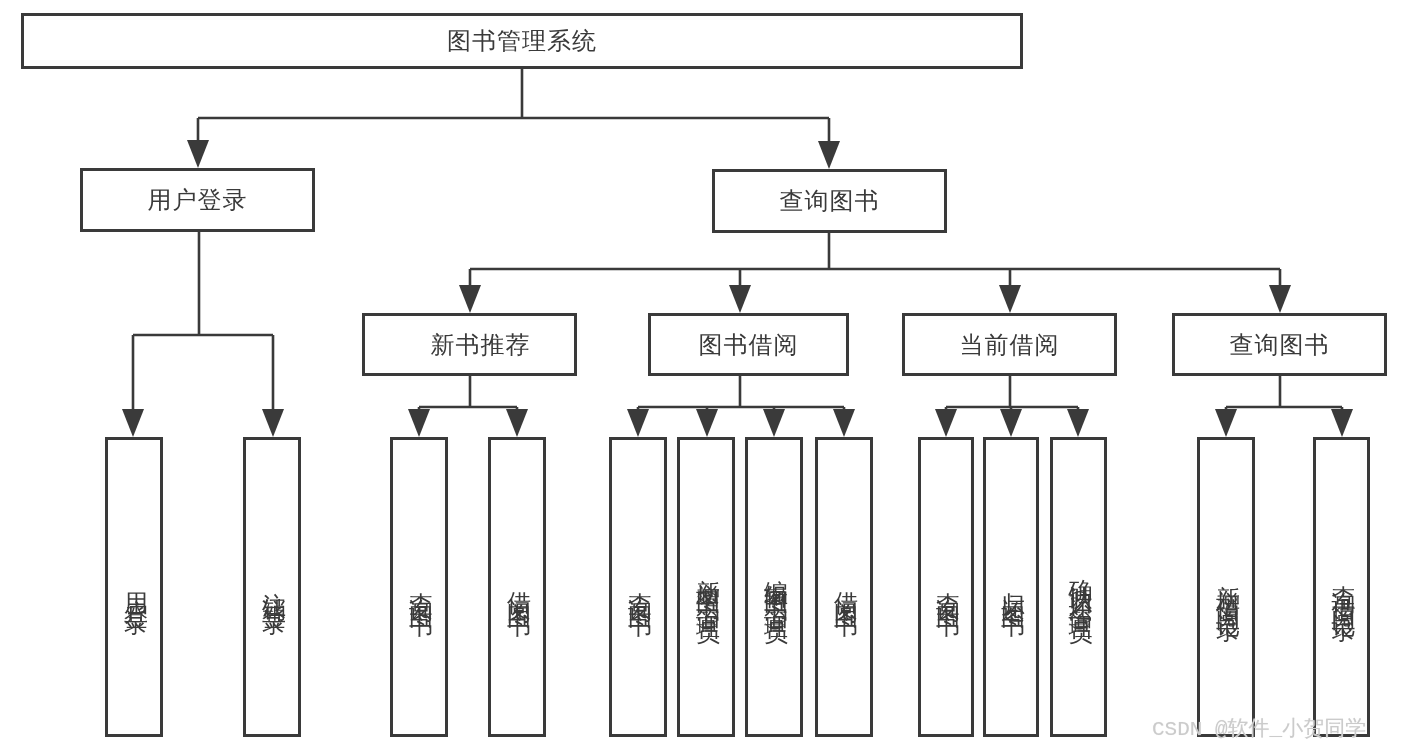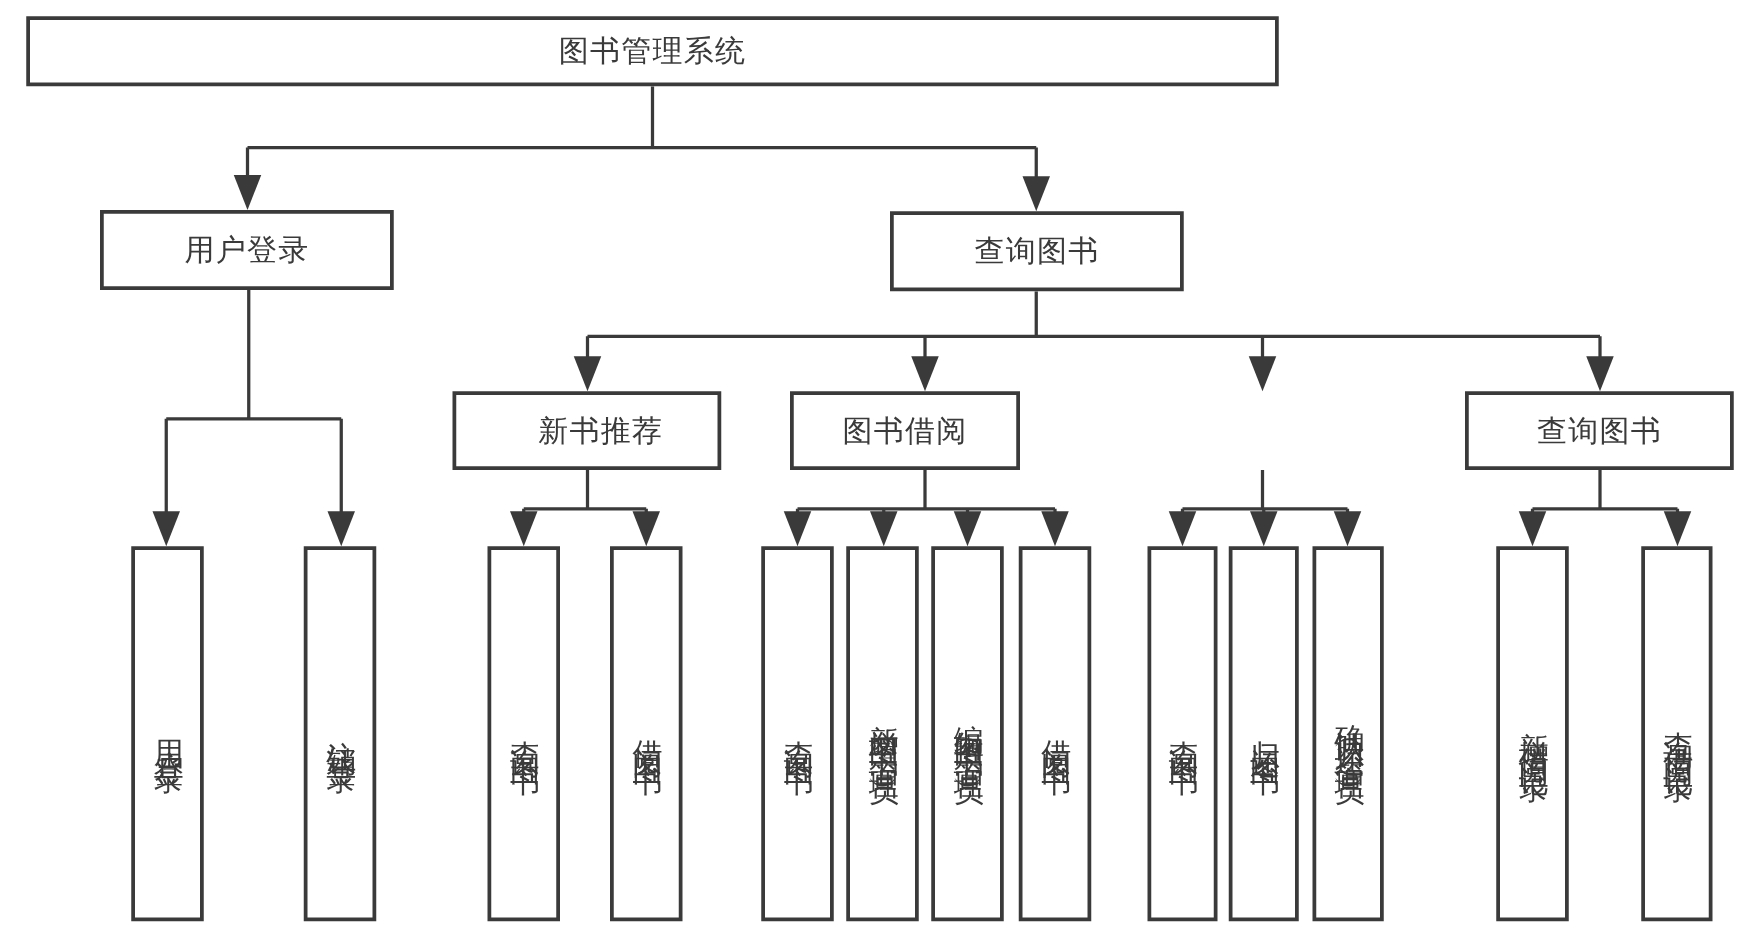--- a/index.html
+++ b/index.html
@@ -1,21 +1,21 @@
 <!DOCTYPE html>
 <html><head>
 <meta charset="utf-8">
 <style>
   html, body { margin: 0; padding: 0; background: #ffffff; }
   #stage {
     position: relative;
     width: 1405px;
     height: 747px;
     background: #ffffff;
-    font-family: Liberation Sans, sans-serif;
+    font-family: Liberation Mono, monospace;
     overflow: hidden;
   }
   #connectors {
     position: absolute;
     left: 0; top: 0;
     width: 1405px; height: 747px;
     pointer-events: none;
   }
   .node {
     position: absolute;
@@ -98,21 +98,22 @@
       <polygon points="1331,409 1353,409 1342,437"></polygon>
     </g>
   </svg>
 
   <div class="node hbox" style="left:21px; top:13px; width:1002px; height:56px;">图书管理系统</div>
 
   <div class="node hbox" style="left:80px; top:168px; width:235px; height:64px;">用户登录</div>
   <div class="node hbox" style="left:712px; top:169px; width:235px; height:64px;">查询图书</div>
 
   <div class="node hbox" style="left:362px; top:313px; width:215px; height:63px;padding-left:22px;">新书推荐</div>
-  <div class="node hbox" style="left:632px; top:313px; width:184px; height:63px;">图书借阅</div>
+  <div class="node hbox" style="left:648px; top:313px; width:201px; height:63px;">图书借阅</div>
+  <div class="node hbox" style="left:902px; top:313px; width:215px; height:63px;">当前借阅</div>
   <div class="node hbox" style="left:1172px; top:313px; width:215px; height:63px;">查询图书</div>
 
   <div class="node vbox" style="left:105px; top:437px; width:58px; height:300px;">
     <span>用户登录</span>
   </div>
   <div class="node vbox" style="left:243px; top:437px; width:58px; height:300px;">
     <span>注销登录</span>
   </div>
 
   <div class="node vbox" style="left:390px; top:437px; width:58px; height:300px;">
@@ -145,14 +146,15 @@
     <span>确认归还（管理员）</span>
   </div>
 
   <div class="node vbox" style="left:1197px; top:437px; width:58px; height:300px;">
     <span>新增借阅记录</span>
   </div>
   <div class="node vbox" style="left:1313px; top:437px; width:57px; height:300px;">
     <span>查询借阅记录</span>
   </div>
 
+  <div class="watermark">CSDN @软件_小贺同学</div>
 
 </div>
 
 </body></html>

